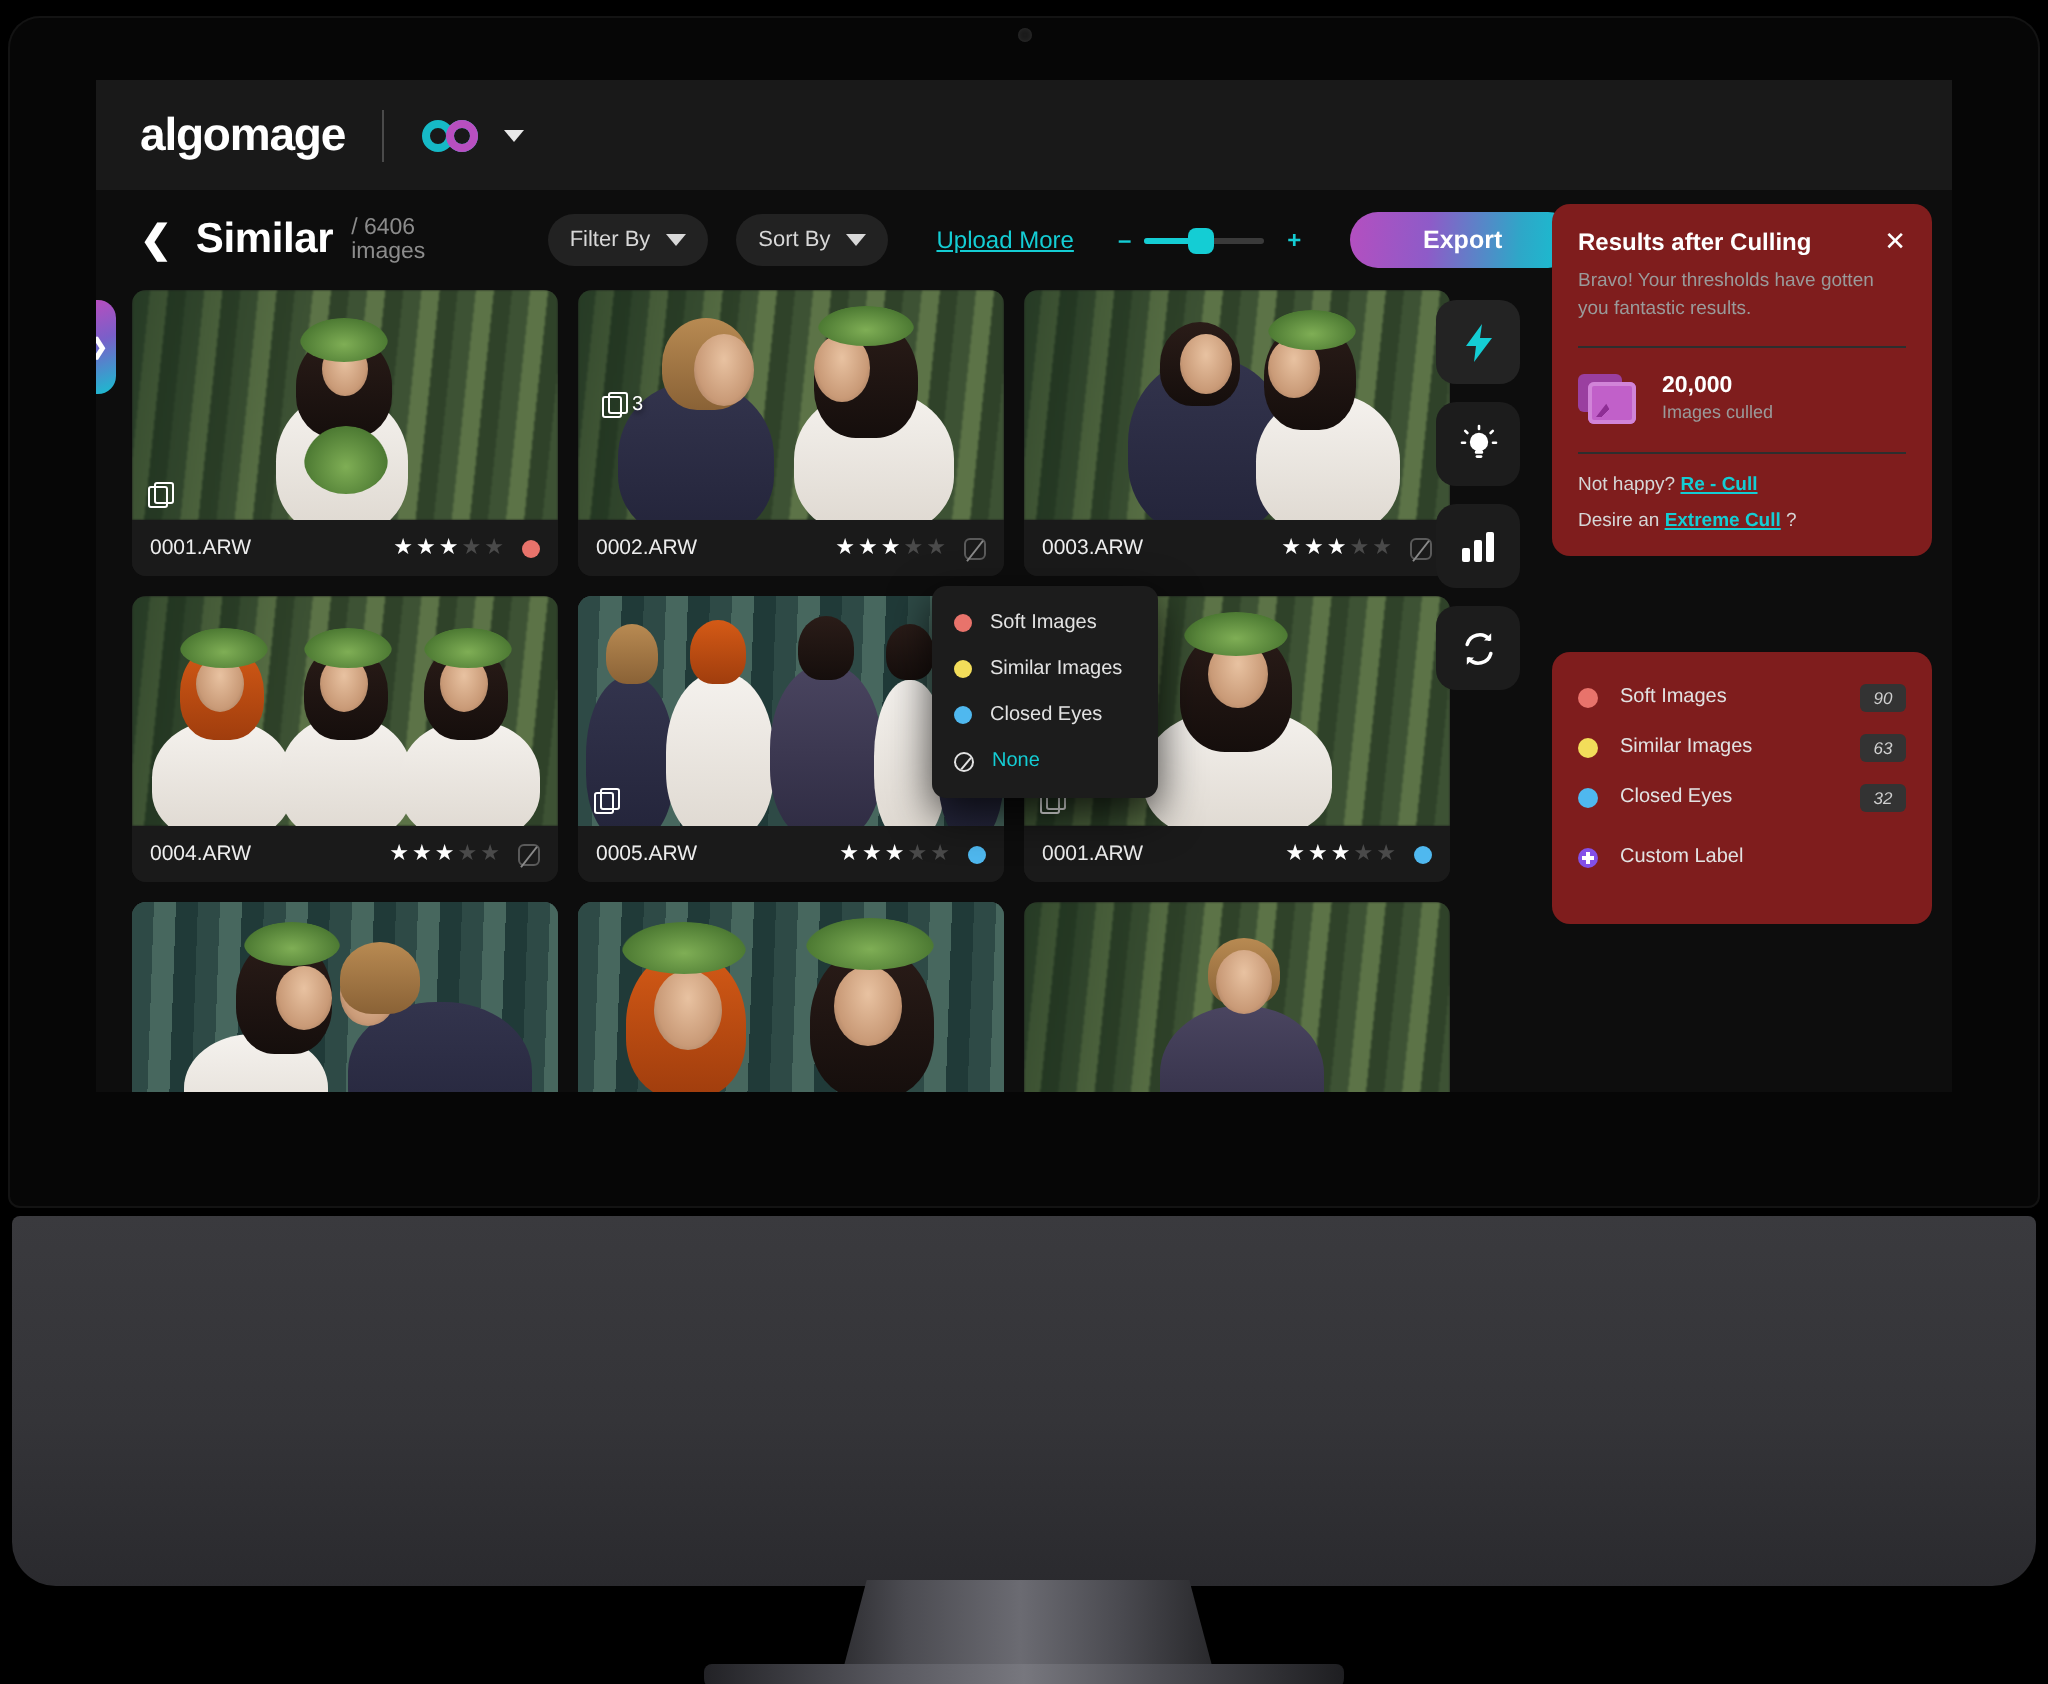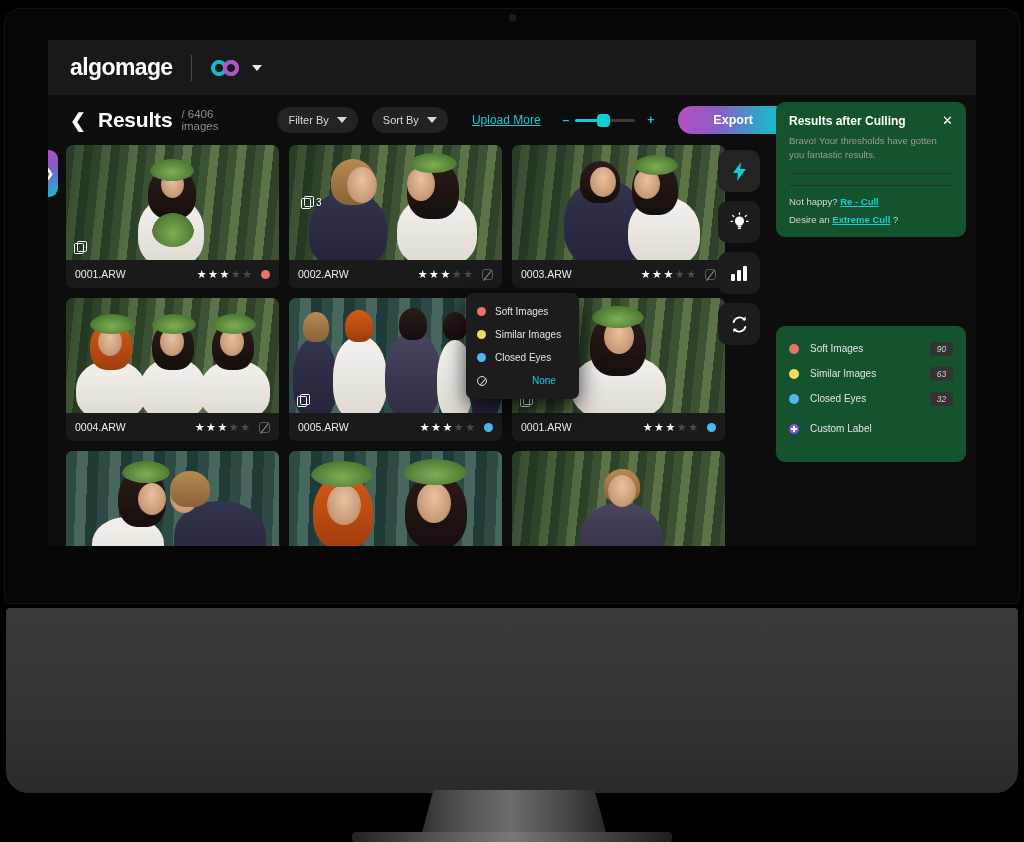--- a/index.html
+++ b/index.html
@@ -215,21 +215,21 @@
     position:absolute; left:418px; top:253px; width:113px;
     background:#1c1c1c; border-radius:7px; padding:7px 0;
     box-shadow:0 8px 22px rgba(0,0,0,.75);
     z-index:40;
   }
   .menu-row {
     display:flex; align-items:center; height:23px; padding:0 11px;
     font-size:10px; color:#e2e2e2; cursor:pointer;
   }
   .menu-row .m-dot { width:9px; height:9px; border-radius:50%; margin-right:9px; flex:none; }
-  .menu-row.selected { color:#14cdd4;gap:36px; }
+  .menu-row.selected { color:#14cdd4; }
   .m-none {
     width:10px; height:10px; border-radius:50%; margin-right:9px; flex:none;
     border:1.2px solid #e2e2e2; position:relative; overflow:hidden;
   }
   .m-none::after {
     content:""; position:absolute; left:4px; top:-2px; width:1.3px; height:15px;
     background:#e2e2e2; transform:rotate(40deg);
   }
 
   
@@ -240,21 +240,21 @@
   .tool-btn {
     width:42px; height:42px; border-radius:10px; background:#1c1c1c;
     display:flex; align-items:center; justify-content:center; cursor:pointer;
   }
   .tool-btn.active { background:#232323; }
 
   
   #right-panel {
     position:absolute; left:728px; top:62px; width:200px; height:444px;
   }
-  .panel-card { background:#14532d; border-radius:9px; padding:12px 13px; }
+  .panel-card { background:#7f1d1d; border-radius:9px; padding:12px 13px; }
   #results-card { position:absolute; left:0; top:0; width:190px; }
   .pc-title-row { display:flex; align-items:flex-start; }
   .pc-title { color:#fff; font-size:12px; font-weight:700; }
   .pc-close { margin-left:auto; color:#fff; font-size:13px; line-height:1; cursor:pointer; }
   .pc-sub { color:#9a9a9a; font-size:9.5px; line-height:1.45; margin-top:6px; }
   .pc-divider { height:1px; background:#2e2e2e; margin:11px 0 10px; }
   .stat-row { display:flex; align-items:center; margin-bottom:11px; }
   .stat-icon { width:31px; height:31px; margin-right:11px; flex:none; position:relative; }
   .stat-val { color:#fff; font-size:11.5px; font-weight:700; }
   .stat-lbl { color:#9a9a9a; font-size:9px; margin-top:2px; }
@@ -330,21 +330,21 @@
             <path d="M15 9a6 6 0 0 1 12 0 6 6 0 0 1-12 0z" fill="none" stroke="#b84fc0" stroke-width="4" stroke-linecap="round"></path>
           </svg>
         </span>
         <span class="caret"></span>
       </div>
 
     </div>
 
     <div id="subbar">
       <span id="back-chevron">❮</span>
-      <span id="album-title">Results</span>
+      <span id="album-title">Similar</span>
       <span id="album-count">/ 6406 images</span>
 
       <div class="pill-select" style="margin-left:30px;">
         <span>Filter By</span>
         <span class="caret"></span>
       </div>
       <div class="pill-select">
         <span>Sort By</span>
         <span class="caret"></span>
       </div>
@@ -638,20 +638,29 @@
     <div id="right-panel">
 
       <div class="panel-card" id="results-card">
         <div class="pc-title-row">
           <span class="pc-title">Results after Culling</span>
           <span class="pc-close">✕</span>
         </div>
         <div class="pc-sub">Bravo! Your thresholds have gotten you fantastic results.</div>
         <div class="pc-divider"></div>
 
+        <div class="stat-row">
+          <span class="stat-icon icon-photos">
+              <i></i>
+            </span>
+          <span>
+            <span class="stat-val" style="display:block;">20,000</span>
+            <span class="stat-lbl" style="display:block;">Images culled</span>
+          </span>
+        </div>
 
 
         <div class="pc-divider"></div>
 
         <div class="pc-line">
           <span>Not happy?</span>
           <a class="pc-link">Re - Cull</a>
         </div>
         <div class="pc-line">
           <span>Desire an</span>

